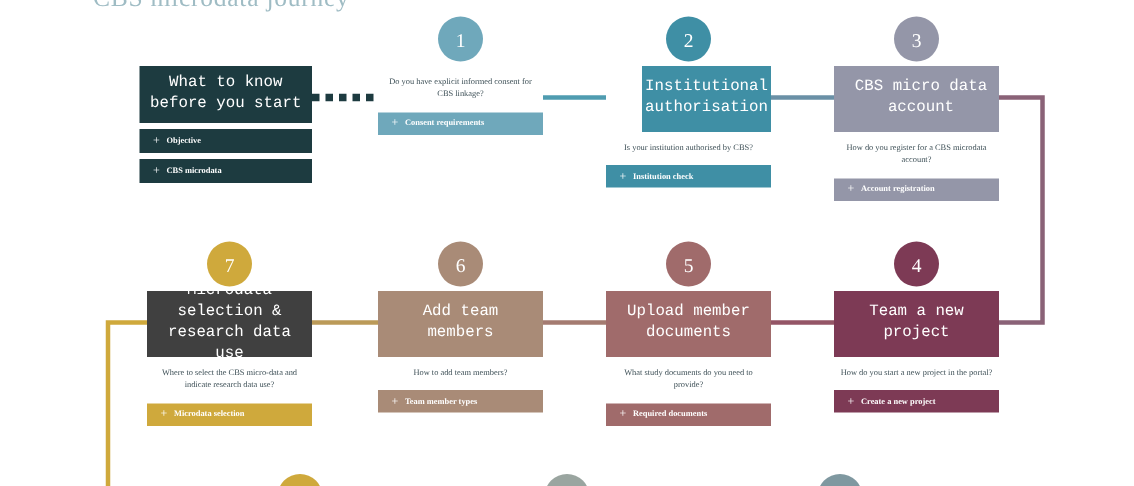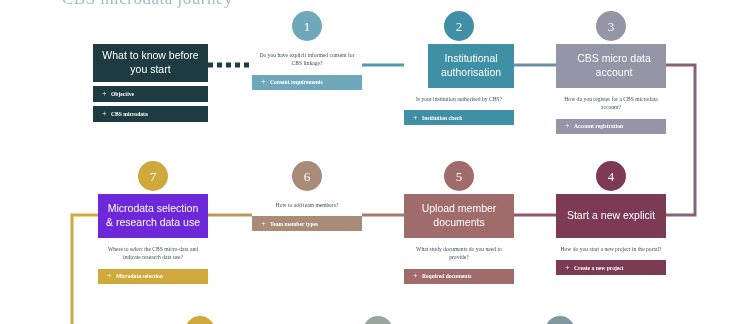--- a/index.html
+++ b/index.html
@@ -66,21 +66,21 @@
 
   .head {
     position: relative;
     z-index: 2;
     height: 44px;
     display: flex;
     align-items: center;
     justify-content: center;
     text-align: center;
     color: #ffffff;
-    font-family: Liberation Sans, sans-serif;
+    font-family: Liberation Mono, monospace;
     font-size: 10.5px;
     line-height: 1.32;
     padding: 0 6px;
     box-sizing: border-box;
   }
 
   .question {
     margin-top: 7px;
     text-align: center;
     font-family: "Liberation Serif", serif;
@@ -193,50 +193,51 @@
     <div class="head" style="background:#9496a8;padding-left:12px;">CBS micro data account</div>
     <div class="question">How do you register for a CBS microdata account?</div>
     <div class="accordion" style="background:#9496a8;">
       <span class="plus">+</span>
       <span>Account registration</span>
     </div>
   </div>
 
   <div class="node" style="left:556px; top:194px; width:110px;">
     <div class="badge" style="background:#7d3a55;">4</div>
-    <div class="head" style="background:#7d3a55;">Start a new explicit</div>
+    <div class="head" style="background:#7d3a55;">Team a new project</div>
     <div class="question">How do you start a new project in the portal?</div>
     <div class="accordion" style="background:#7d3a55;">
       <span class="plus">+</span>
       <span>Create a new project</span>
     </div>
   </div>
 
   <div class="node" style="left:404px; top:194px; width:110px;">
     <div class="badge" style="background:#a06b6b;">5</div>
     <div class="head" style="background:#a06b6b;">Upload member documents</div>
     <div class="question">What study documents do you need to provide?</div>
     <div class="accordion" style="background:#a06b6b;">
       <span class="plus">+</span>
       <span>Required documents</span>
     </div>
   </div>
 
   <div class="node" style="left:252px; top:194px; width:110px;">
     <div class="badge" style="background:#a98b77;">6</div>
+    <div class="head" style="background:#a98b77;">Add team members</div>
     <div class="question">How to add team members?</div>
     <div class="accordion" style="background:#a98b77;">
       <span class="plus">+</span>
       <span>Team member types</span>
     </div>
   </div>
 
   <div class="node" style="left:98px; top:194px; width:110px;">
     <div class="badge" style="background:#cfa93c;">7</div>
-    <div class="head" style="background:#6d28d9;">Microdata selection &amp; research data use</div>
+    <div class="head" style="background:#404040;">Microdata selection &amp; research data use</div>
     <div class="question">Where to select the CBS micro-data and indicate research data use?</div>
     <div class="accordion" style="background:#cfa93c;">
       <span class="plus">+</span>
       <span>Microdata selection</span>
     </div>
   </div>
 
   <div style="position:absolute; left:185px; top:316px; width:30px; height:30px; border-radius:50%; background:#cfa93c;"></div>
   <div style="position:absolute; left:363px; top:316px; width:30px; height:30px; border-radius:50%; background:#9aa5a0;"></div>
   <div style="position:absolute; left:545px; top:316px; width:30px; height:30px; border-radius:50%; background:#7f98a0;"></div>

